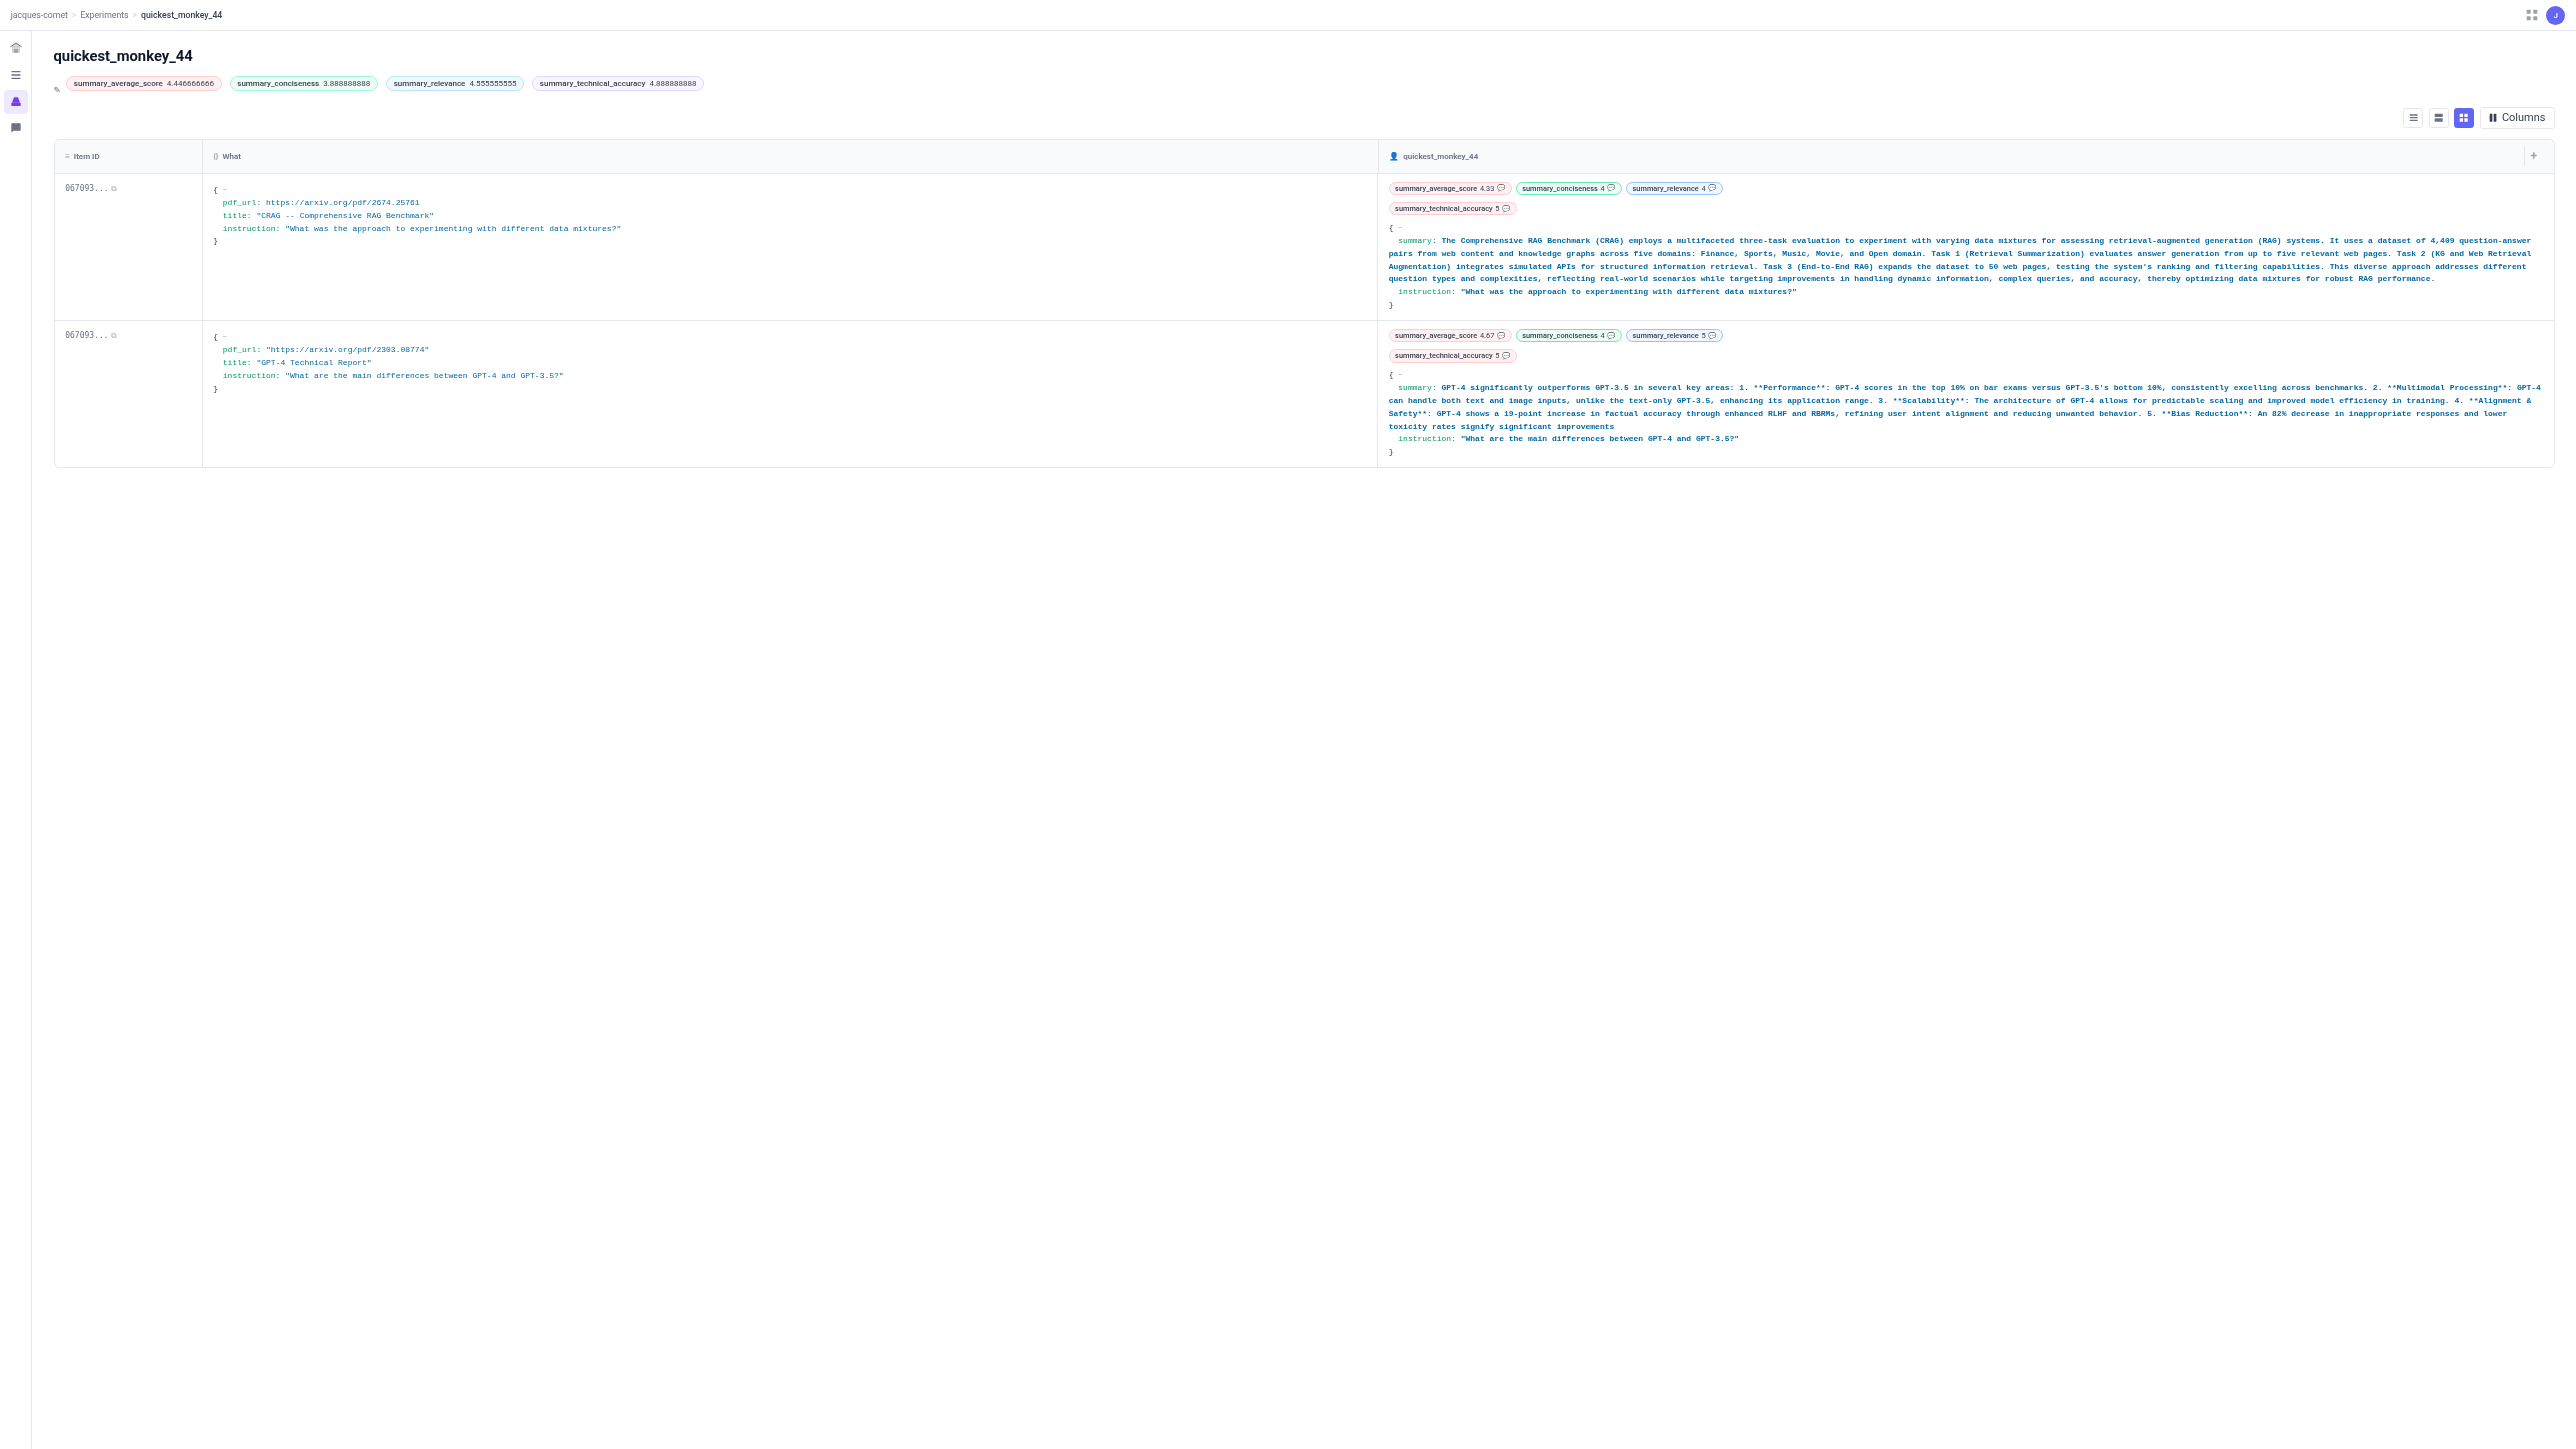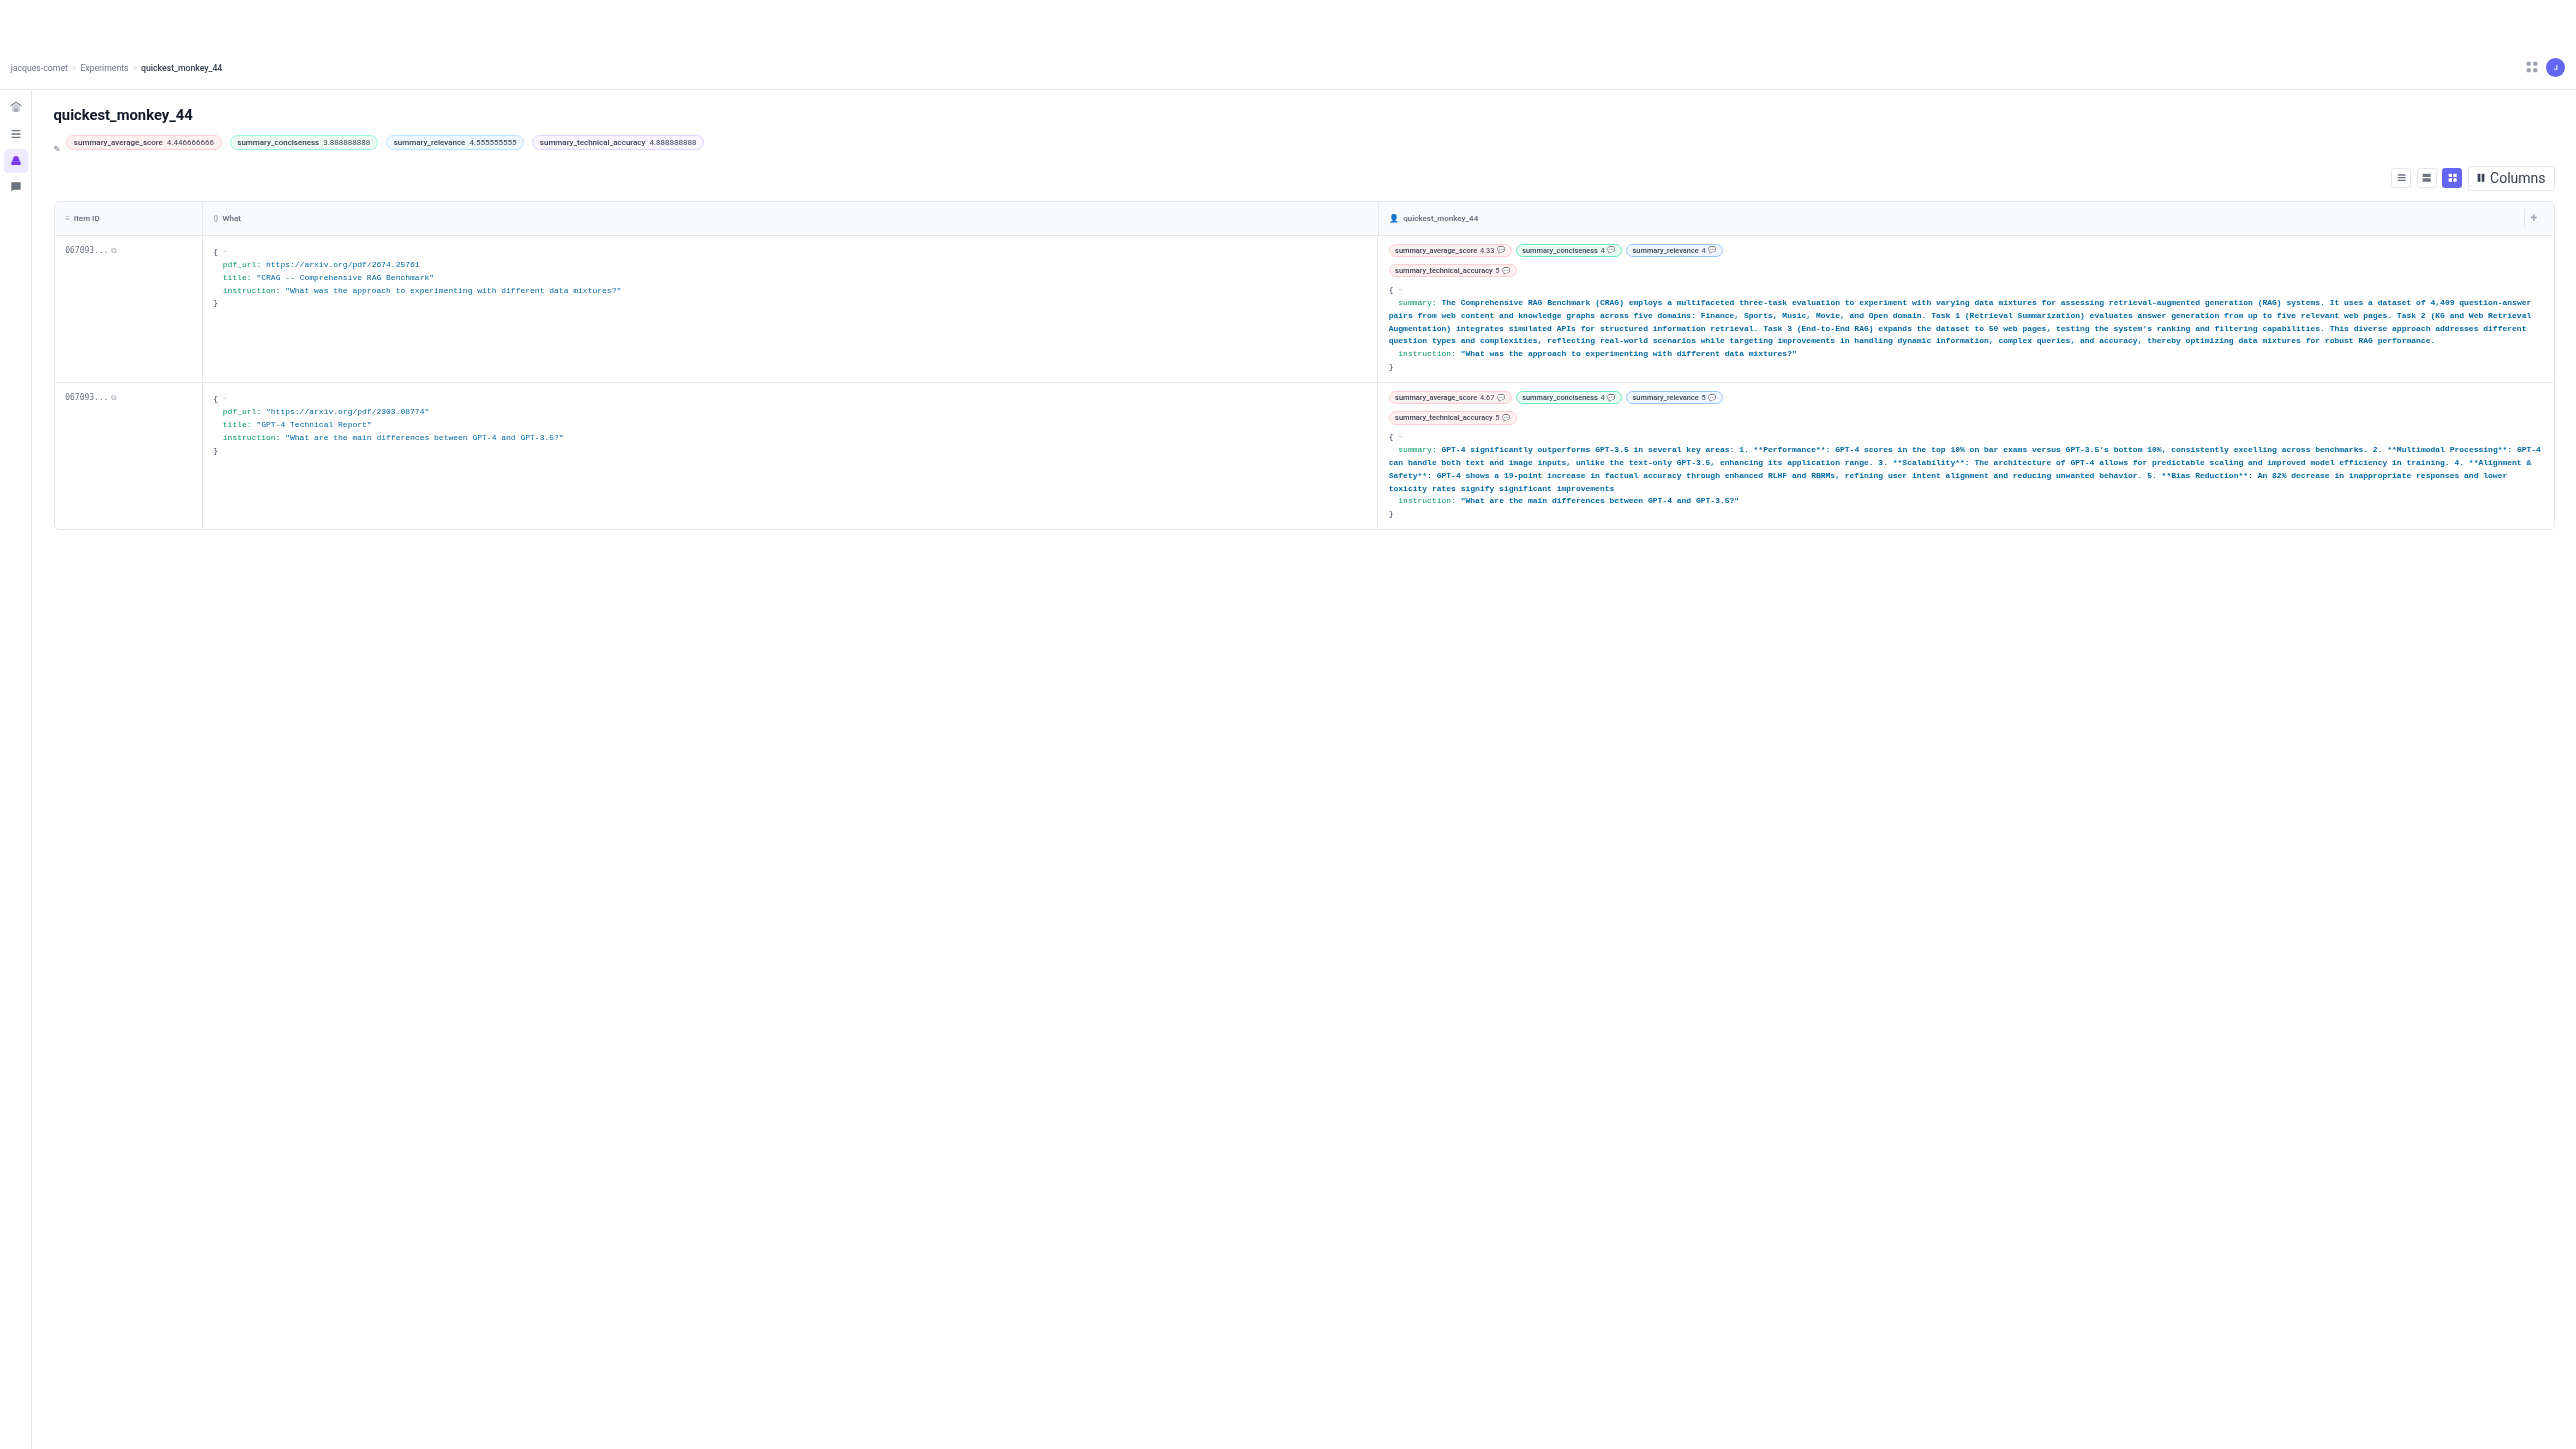--- a/index.html
+++ b/index.html
@@ -1,23 +1,22 @@
 <!DOCTYPE html>
 <html style="font-size:10.7px"><head>
   <meta charset="utf-8">
   <style>
     * { box-sizing: border-box; margin: 0; padding: 0; }
     body { font-family: -apple-system, BlinkMacSystemFont, 'Segoe UI', Roboto, sans-serif; background: #fff; color: #1a1a1a; font-size: 8.7px; }
 
     
     .top-nav {
       display: flex; align-items: center; justify-content: space-between;
-      padding: 0 10.7px; height: 44px; border-bottom: 0.7px solid #e5e7eb;
+      padding: 0 10.7px; height: 31px; border-bottom: 0.7px solid #e5e7eb;
       background: #fff;
-      margin-top: 46px;
     }
     .breadcrumb { display: flex; align-items: center; gap: 4px; font-size: 8.7px; color: #6b7280; }
     .breadcrumb span { color: #6b7280; }
     .breadcrumb .sep { color: #d1d5db; }
     .breadcrumb .current { color: #374151; font-weight: 500; }
     .nav-right { display: flex; align-items: center; gap: 8px; }
     .grid-icon { width: 13.4px; height: 13.4px; display: flex; align-items: center; justify-content: center; cursor: pointer; }
     .avatar { width: 19px; height: 19px; border-radius: 50%; background: #6366f1; display: flex; align-items: center; justify-content: center; color: #fff; font-size: 7.4px; font-weight: 600; }
 
     
@@ -48,21 +47,21 @@
 
     
     .tab-bar { display: flex; gap: 0; border-bottom: 0.7px solid #e5e7eb; margin-bottom: 13.4px; }
     .tab { padding: 5.4px 10.7px; font-size: 8.7px; color: #6b7280; cursor: pointer; border-bottom: 1.3px solid transparent; }
     .tab.active { color: #6366f1; border-bottom: 1.3px solid #6366f1; font-weight: 500; }
 
     
     .toolbar { display: flex; justify-content: flex-end; align-items: center; gap: 5.4px; margin-bottom: 10.7px; }
     .view-btn { width: 20px; height: 20px; border: 0.7px solid #e5e7eb; border-radius: 2.7px; display: flex; align-items: center; justify-content: center; cursor: pointer; color: #6b7280; background: #fff; }
     .view-btn.active { background: #6366f1; color: #fff; border-color: #6366f1; }
-    .columns-btn { display: flex; align-items: center; gap: 4px; border: 0.7px solid #e5e7eb; border-radius: 2.7px; padding: 3.4px 8px; font-size: 14px; color: #374151; cursor: pointer; background: #fff; }
+    .columns-btn { display: flex; align-items: center; gap: 4px; border: 0.7px solid #e5e7eb; border-radius: 2.7px; padding: 3.4px 8px; font-size: 11px; color: #374151; cursor: pointer; background: #fff; }
 
     
     .experiment-table { width: 100%; border: 0.7px solid #e5e7eb; border-radius: 5.4px; overflow: hidden; }
     .th { padding: 6.7px 10.7px; font-size: 8px; font-weight: 600; color: #6b7280; display: flex; align-items: center; gap: 4px; border-right: 0.7px solid #e5e7eb; }
     .th:last-child { border-right: none; }
 
     .table-row-grid { display: grid; grid-template-columns: 148px 1fr 1fr; border-bottom: 0.7px solid #e5e7eb; }
     .table-row-grid:last-child { border-bottom: none; }
     .item-id-text { font-size: 8px; color: #6b7280; font-family: monospace; }
     .copy-icon { margin-left: 2.7px; color: #9ca3af; cursor: pointer; font-size: 7.4px; }

